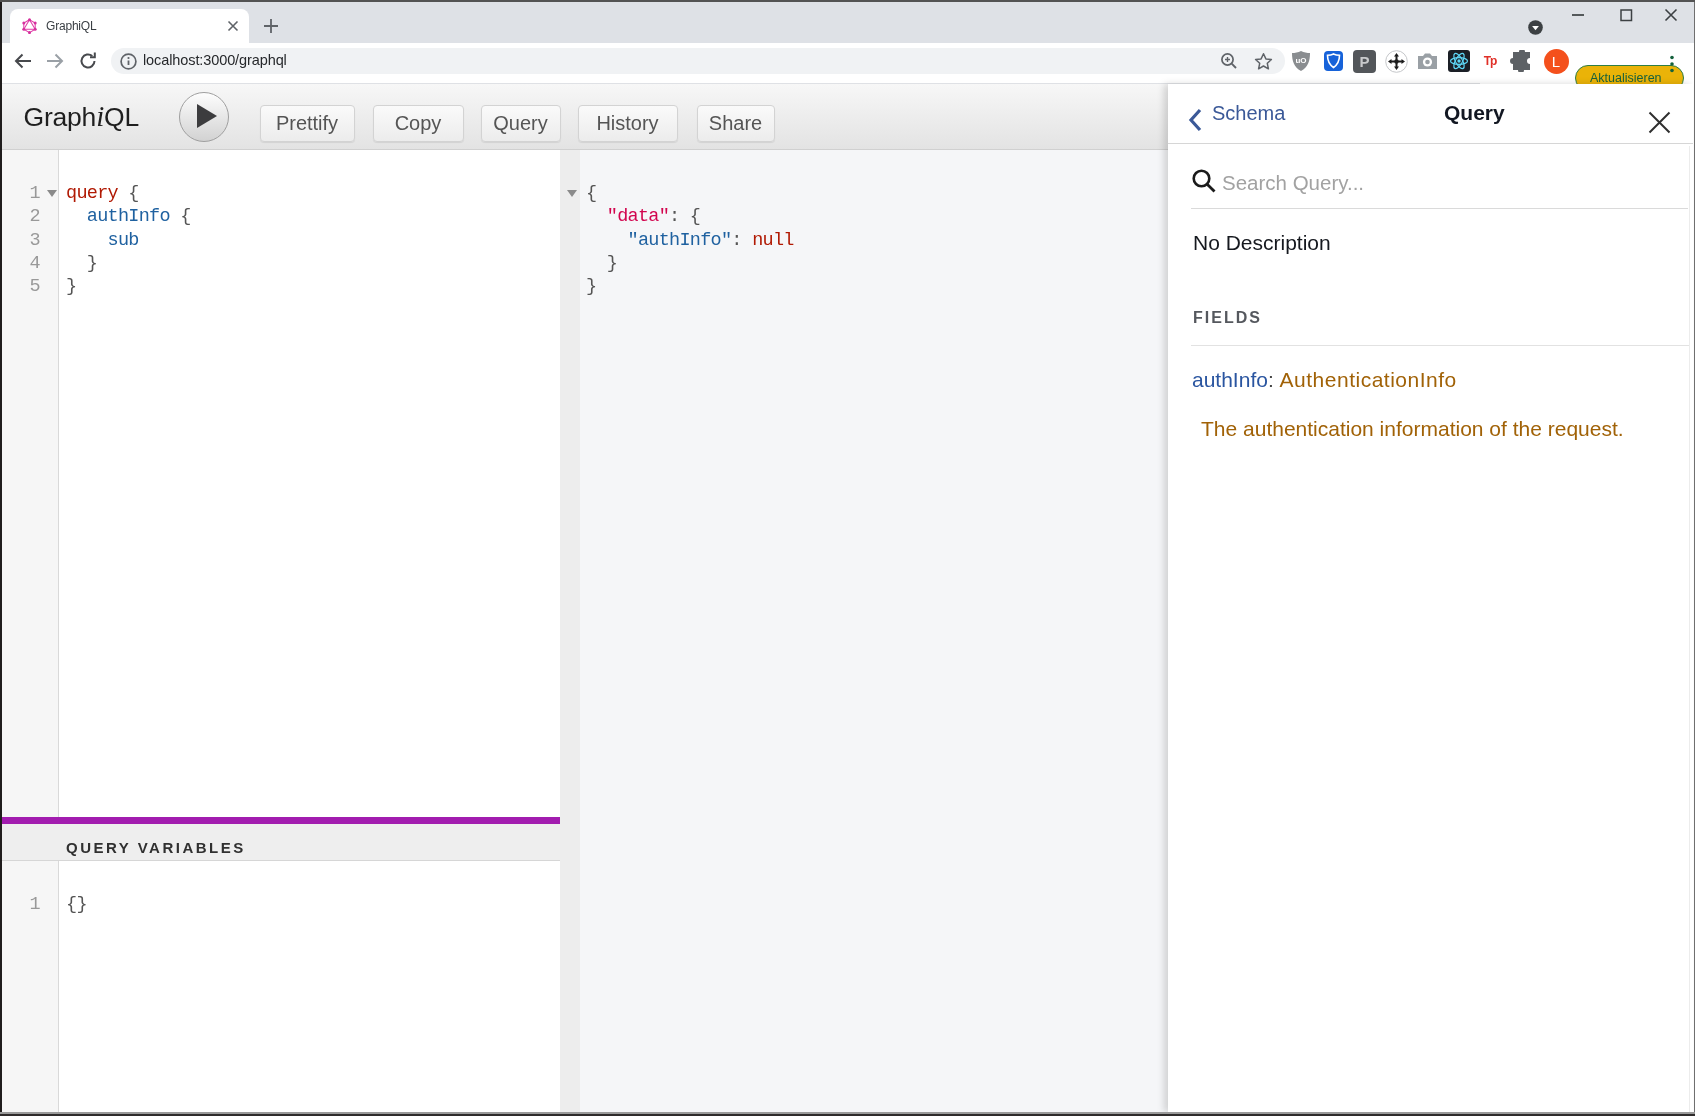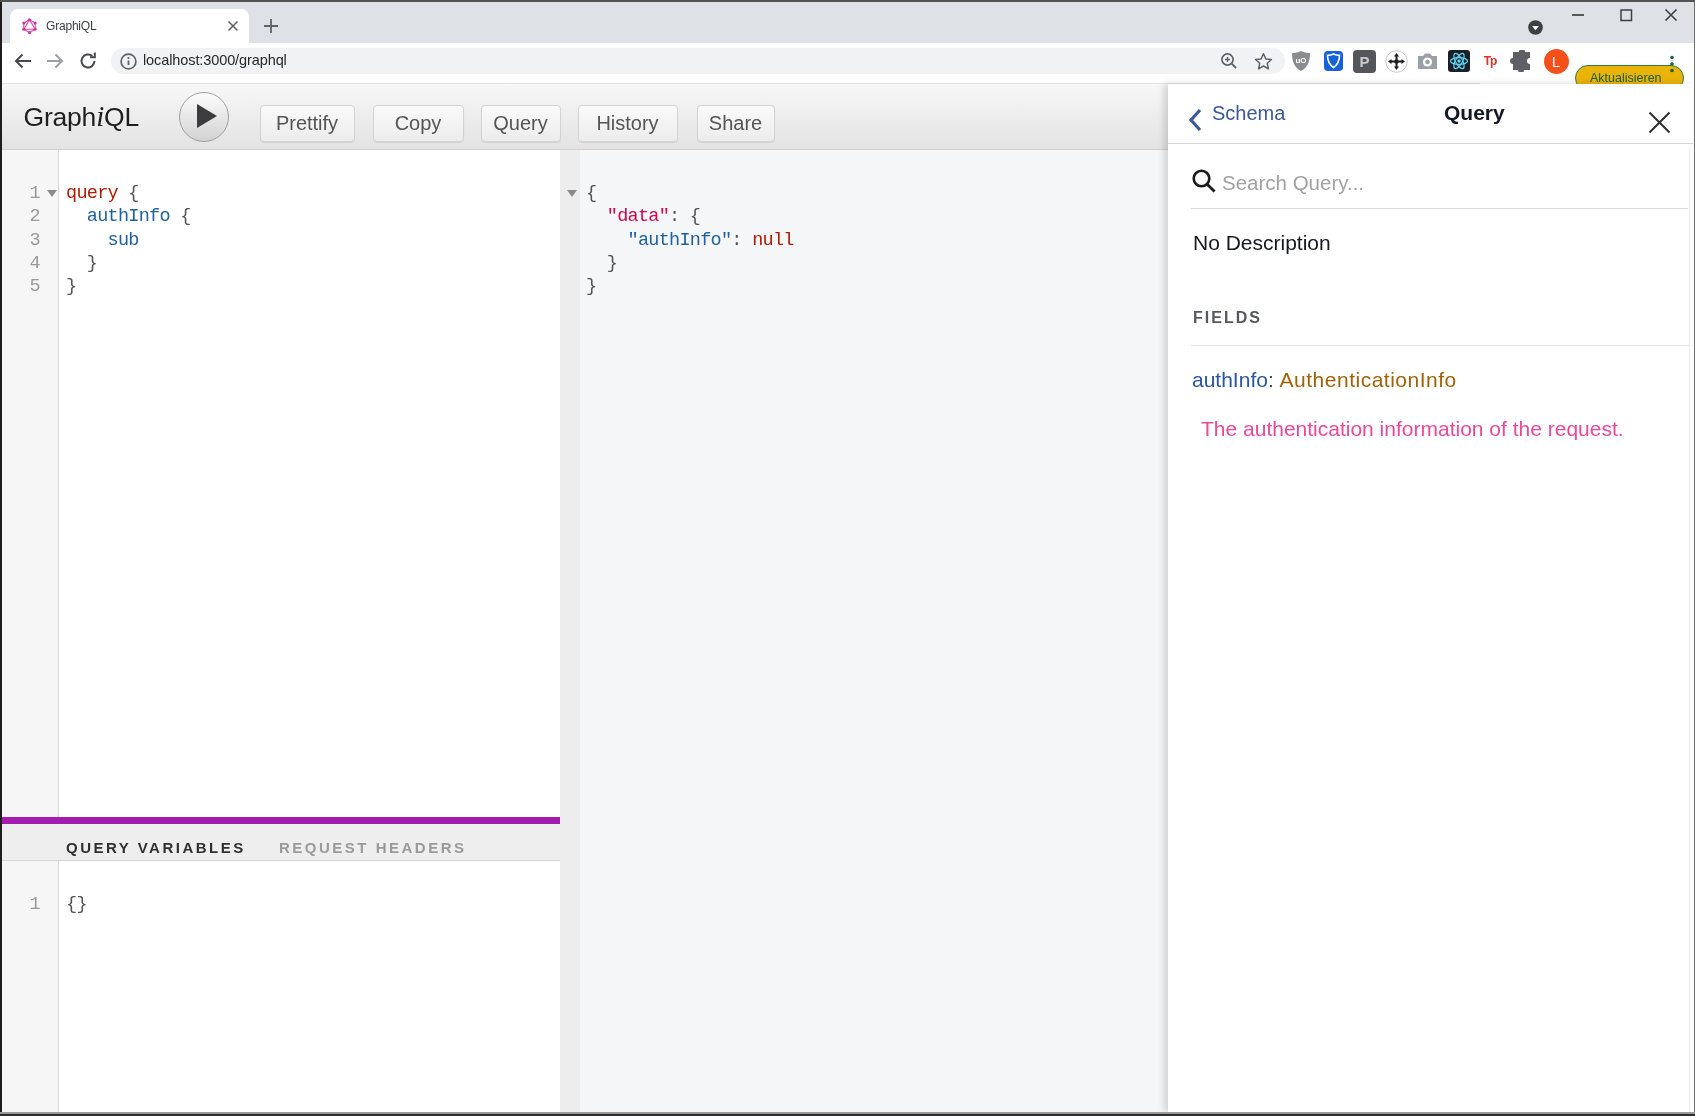--- a/index.html
+++ b/index.html
@@ -178,21 +178,20 @@
     <span class="c-prop">sub</span>
   <span class="c-pun">}</span>
 <span class="c-pun">}</span></pre>
 
   <div class="gutter" style="top:711px;height:251px;"></div>
   <pre class="abs lnums" style="top:742.5px;">1</pre>
   <pre class="abs" style="left:64px;top:742.5px;"><span class="c-pun">{}</span></pre>
 </div>
 <div class="abs" id="vartitle">
   <span class="vt" style="left:64px;color:#303030;">QUERY VARIABLES</span>
-  <span class="vt" style="left:277px;color:#9a9a9a;">REQUEST HEADERS</span>
 </div>
 
 <div class="abs" id="divider"></div>
 <div class="abs" id="result">
   <div class="fold" style="left:-13px;top:40px;"></div>
   <pre class="abs" style="left:6px;top:31.8px;"><span class="c-pun">{</span>
   <span class="c-def">"data"</span><span class="c-pun">:</span> <span class="c-pun">{</span>
     <span class="c-prop">"authInfo"</span><span class="c-pun">:</span> <span class="c-kw">null</span>
   <span class="c-pun">}</span>
 <span class="c-pun">}</span></pre>
@@ -212,20 +211,20 @@
   <svg class="ico" style="left:22px;top:83px" width="30" height="30" viewBox="0 0 30 30">
     <circle cx="11.5" cy="11.5" r="7.8" fill="none" stroke="#1b1b1b" stroke-width="2.6"></circle>
     <path d="M17.2 17.2 L24.5 24.5" stroke="#1b1b1b" stroke-width="2.8"></path>
   </svg>
   <span class="abs" style="left:54px;top:86px;height:26px;line-height:26px;font-size:20.5px;color:#a2a2a2;text-align:right;">Search Query...</span>
   <div class="abs" style="left:23px;top:124px;width:497px;height:1px;background:#dadada;"></div>
   <span class="abs" style="left:25px;top:147px;font-size:21px;color:#16191f;">No Description</span>
   <span class="abs" style="left:25px;top:225px;font-size:16px;font-weight:bold;letter-spacing:2.0px;color:#55585e;">FIELDS</span>
   <div class="abs" style="left:23px;top:261px;width:499px;height:1px;background:#e2e2e2;"></div>
   <span class="abs" style="left:24px;top:284px;font-size:21px;"><span style="color:#2a55a0;">authInfo</span><span style="color:#444;">: </span><span style="color:#a16207;letter-spacing:0.5px;">AuthenticationInfo</span></span>
-  <span class="abs" style="left:33px;top:333px;font-size:21px;color:#ec4899;">The authentication information of the request.</span>
+  <span class="abs" style="left:33px;top:333px;font-size:21px;color:#a16207;">The authentication information of the request.</span>
   <div class="abs" style="left:521px;top:62px;width:1px;height:1045px;background:#ececec;"></div>
 </div>
 
 <div class="abs" style="left:0;top:2px;width:2px;height:1114px;background:#201d1d;"></div>
 <div class="abs" style="left:1693.5px;top:2px;width:1.5px;height:1114px;background:#6f6f6f;"></div>
 <div class="abs" style="left:0;top:1112px;width:1695px;height:1.5px;background:#9a9a9a;"></div>
 <div class="abs" style="left:0;top:1113.5px;width:1695px;height:2.5px;background:#2e2b2b;"></div>
 
 </body></html>

